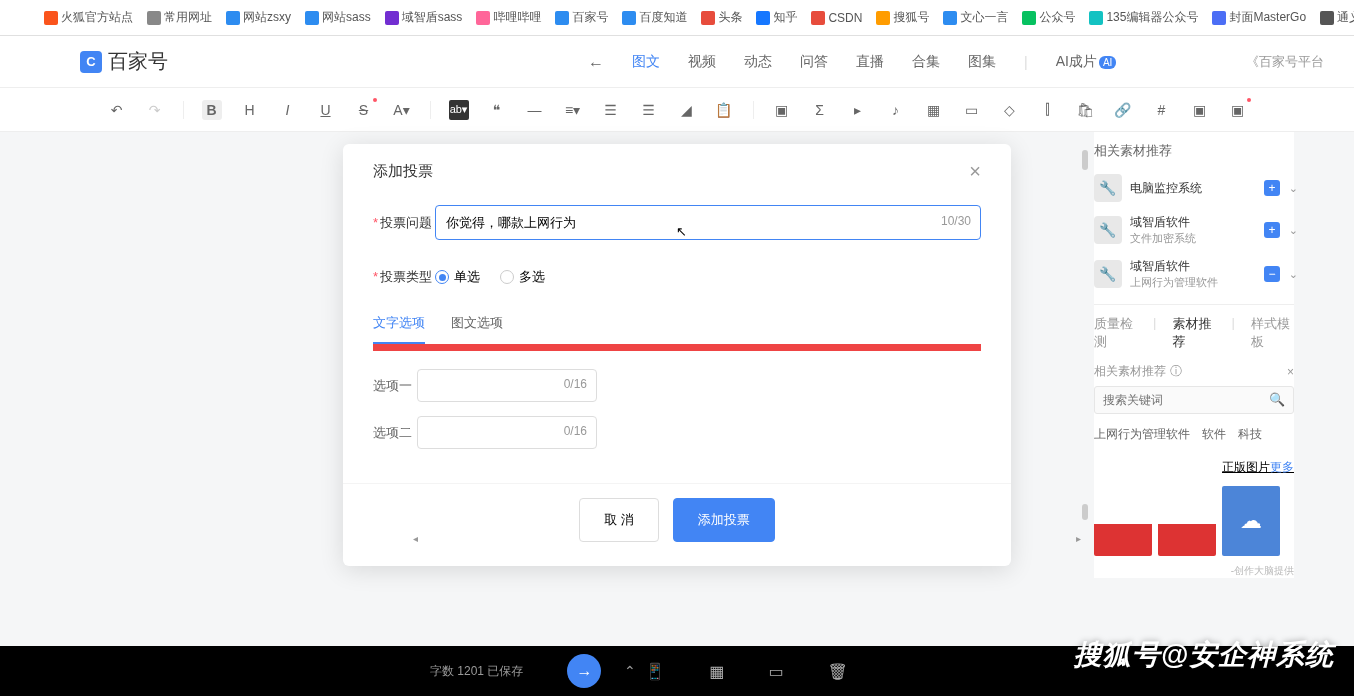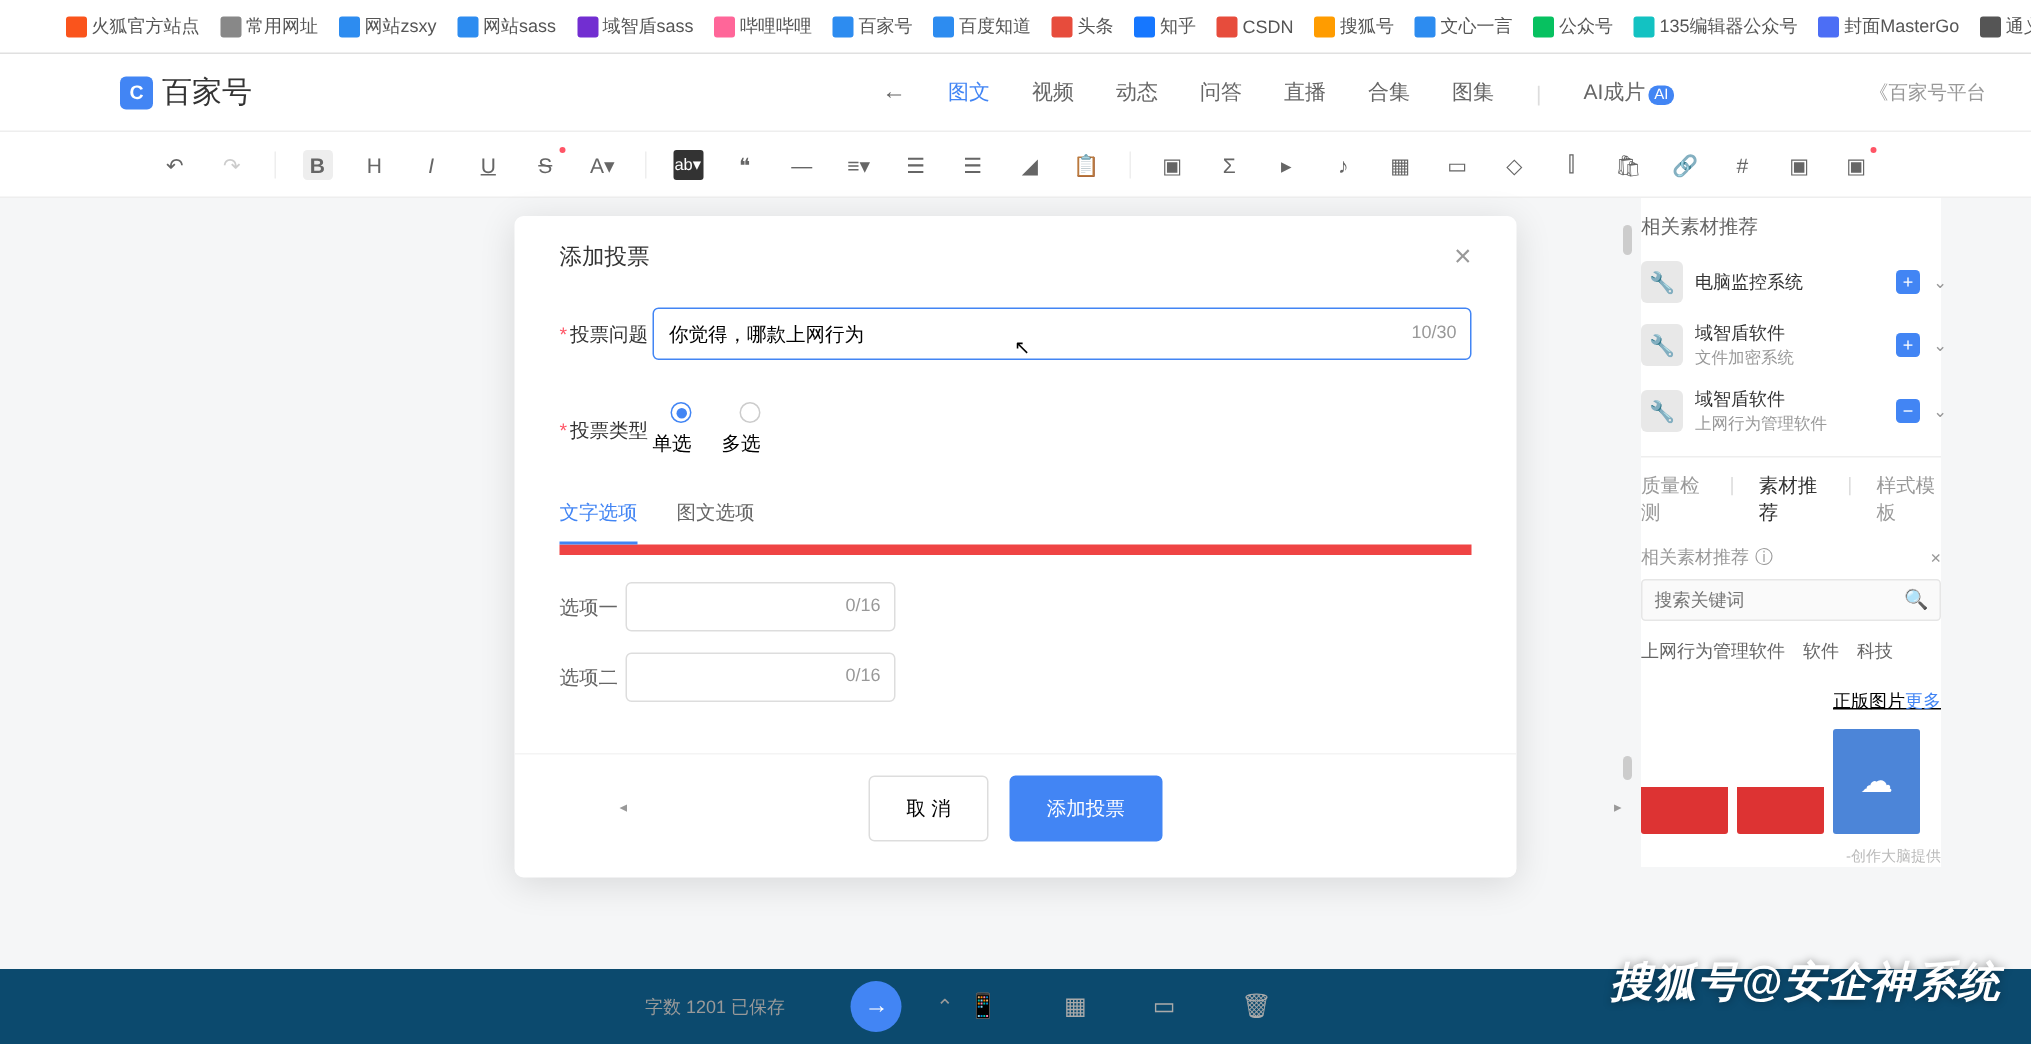--- a/index.html
+++ b/index.html
@@ -67,21 +67,21 @@
 .modal-head { display: flex; justify-content: space-between; align-items: center; padding: 16px 30px; font-size: 15px; color: #333; }
 .modal-close { font-size: 20px; color: #999; cursor: pointer; background: none; border: none; }
 .modal-body { padding: 6px 30px 20px; }
 .form-row { display: flex; align-items: center; margin-bottom: 28px; font-size: 13px; }
 .form-row label { width: 62px; color: #333; }
 .form-row .req { color: #f56; margin-right: 2px; }
 .q-input { flex: 1; position: relative; }
 .q-input input { width: 100%; border: 1px solid #4285f4; border-radius: 4px; padding: 9px 52px 9px 10px; font-size: 13px; outline: none; }
 .q-count { position: absolute; right: 10px; top: 9px; font-size: 12px; color: #999; }
 .radio-group { display: flex; gap: 20px; }
-.radio-item { display: flex; align-items: flex-end; gap: 5px; cursor: pointer; flex-direction: column; }
+.radio-item { display: flex; align-items: center; gap: 5px; cursor: pointer; }
 .radio-item .circ { width: 14px; height: 14px; border: 1px solid #ccc; border-radius: 50%; display: inline-block; position: relative; }
 .radio-item.sel .circ { border-color: #4285f4; }
 .radio-item.sel .circ::after { content: ''; position: absolute; width: 7px; height: 7px; background: #4285f4; border-radius: 50%; top: 2.5px; left: 2.5px; }
 .date-input { position: relative; width: 180px; }
 .date-input input { width: 100%; border: 1px solid #ddd; border-radius: 4px; padding: 8px 30px 8px 10px; font-size: 13px; }
 .date-input .cal { position: absolute; right: 10px; top: 8px; color: #999; }
 
 .opt-tabs { display: flex; gap: 26px; border-bottom: 7px solid #ef4444; font-size: 13px; margin-bottom: 18px; }
 .opt-tabs span { padding: 0 0 10px; cursor: pointer; color: #666; }
 .opt-tabs span.act { color: #4285f4; border-bottom: 2px solid #4285f4; }
@@ -96,21 +96,21 @@
 .btn { padding: 12px 24px; border-radius: 4px; font-size: 13px; cursor: pointer; border: 1px solid #ddd; background: #fff; }
 .btn.primary { background: #4285f4; border-color: #4285f4; color: #fff; }
 
 
 .scroll-lr { position: absolute; bottom: 152px; left: 413px; width: 668px; display: flex; justify-content: space-between; font-size: 10px; color: #999; pointer-events: none; }
 .scroll-v { position: absolute; top: 146px; left: 1082px; width: 6px; height: 376px; }
 .scroll-v .thumb { width: 100%; height: 20px; background: #ccc; border-radius: 3px; margin-top: 4px; }
 .scroll-v .thumb2 { width: 100%; height: 16px; background: #ccc; border-radius: 3px; margin-top: 334px; }
 
 
-.bottom { position: absolute; bottom: 0; left: 0; right: 0; height: 50px; background: #0c4a6e; display: flex; align-items: center; padding: 0 430px; font-size: 12px; color: #999; gap: 44px; }
+.bottom { position: absolute; bottom: 0; left: 0; right: 0; height: 50px; background: #000000; display: flex; align-items: center; padding: 0 430px; font-size: 12px; color: #999; gap: 44px; }
 .bottom .fab { width: 34px; height: 34px; border-radius: 50%; background: #4285f4; color: #fff; display: flex; align-items: center; justify-content: center; font-size: 16px; cursor: pointer; }
 .bottom .bicon { font-size: 16px; color: #aaa; cursor: pointer; }
 .bottom .chev-up { position: absolute; left: 624px; font-size: 14px; color: #999; cursor: pointer; }
 
 .watermark { position: absolute; right: 20px; bottom: 22px; font-size: 28px; color: #fff; font-weight: bold; text-shadow: 0 0 6px rgba(0,0,0,.4); font-style: italic; letter-spacing: 1px; pointer-events: none; }
 
 .cursor-ptr { position: absolute; top: 224px; left: 676px; font-size: 13px; color: #000; pointer-events: none; }
 </style>
 </head>
 <body>

